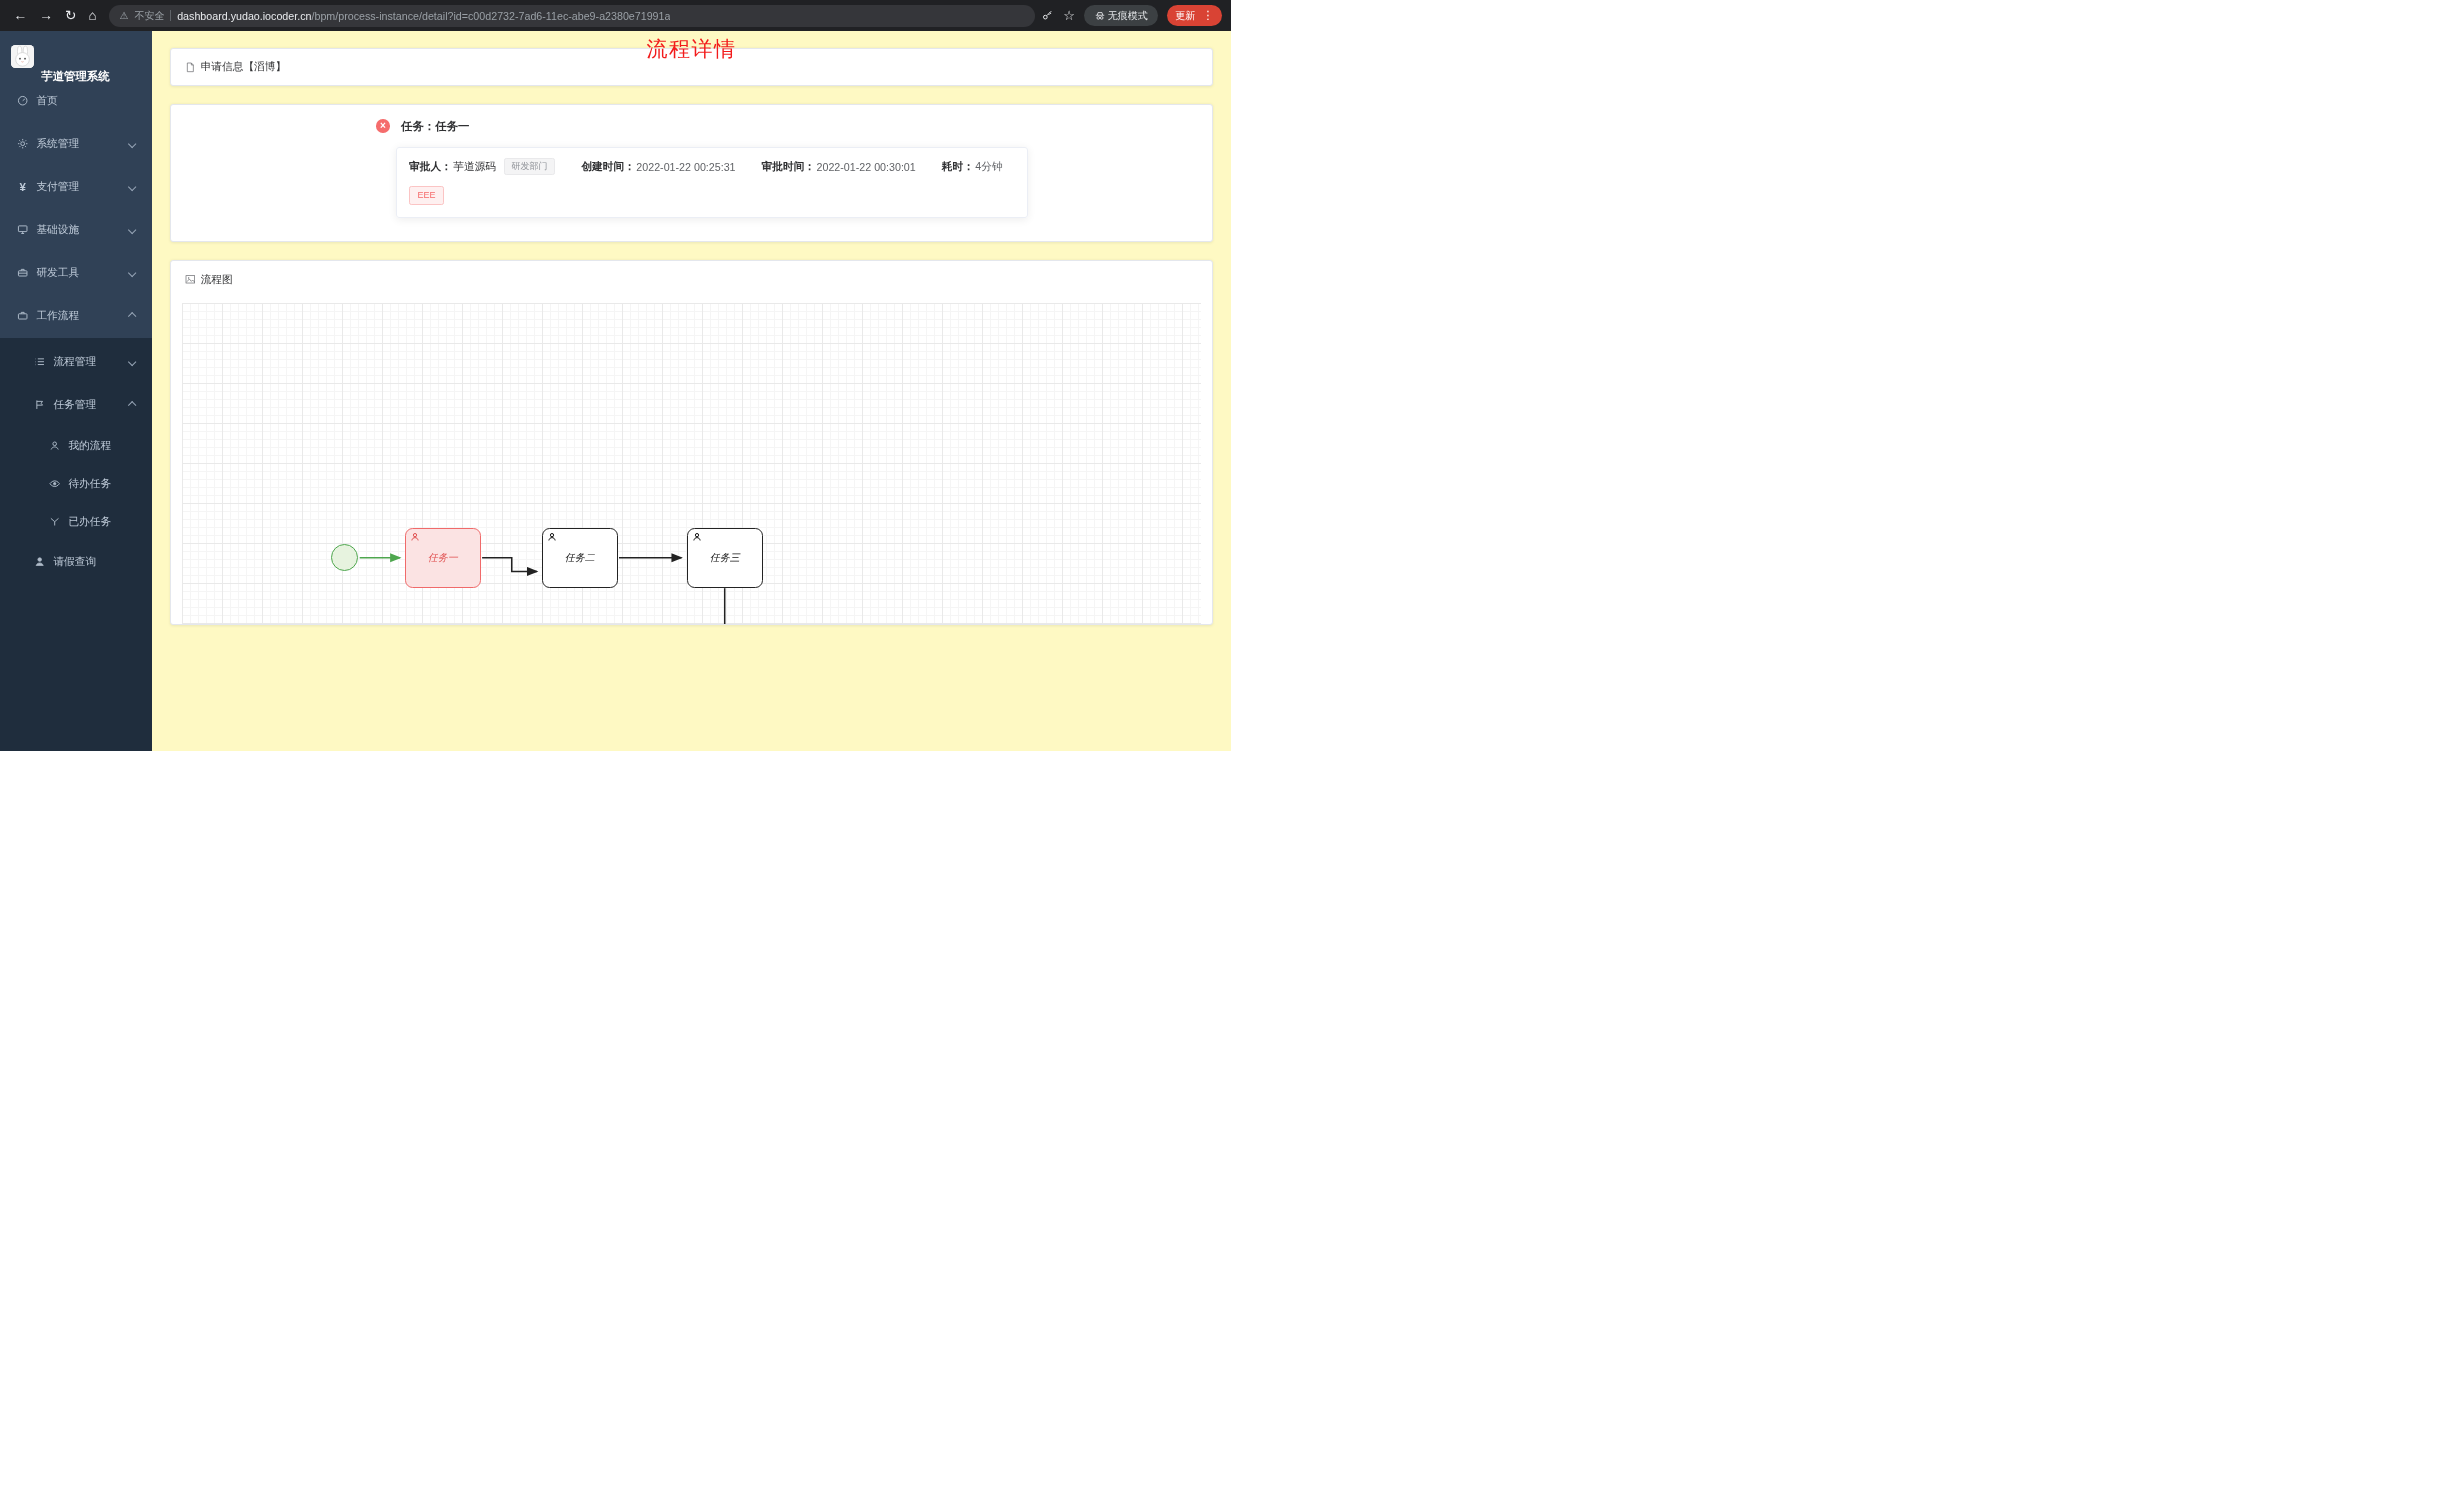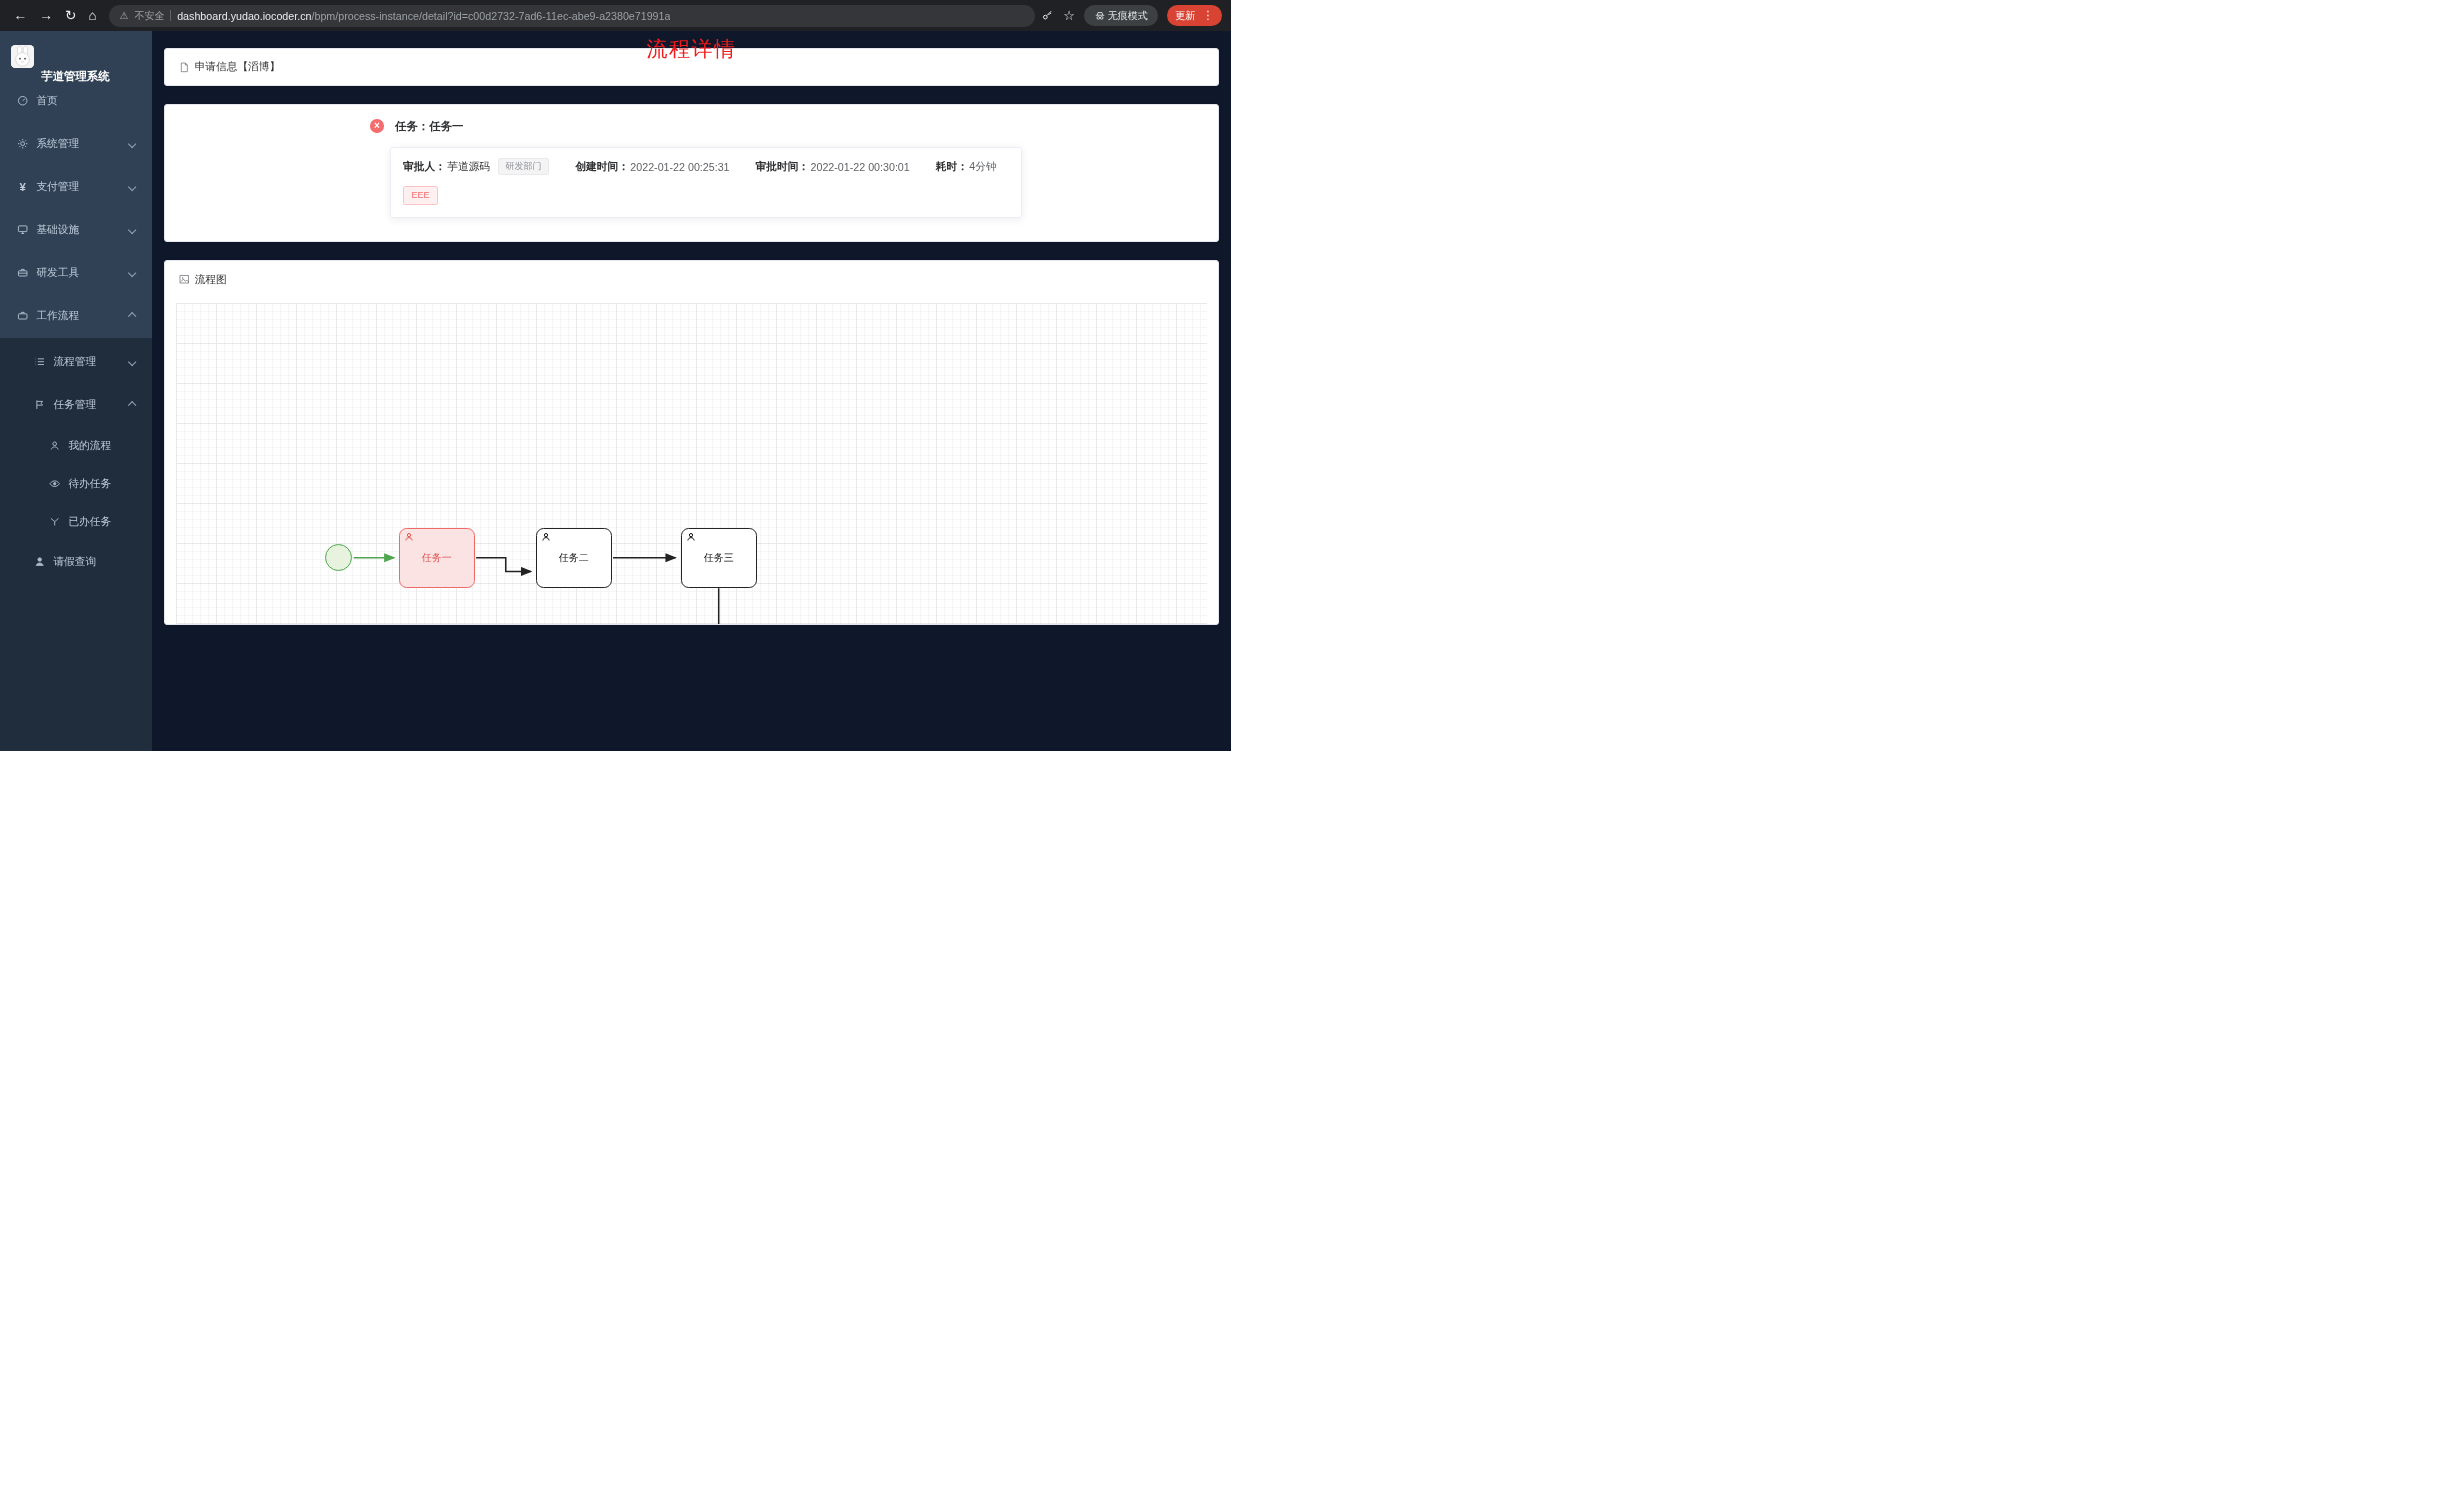--- a/index.html
+++ b/index.html
@@ -55,22 +55,22 @@
   .mi{width:11.4px;height:11.4px;flex-shrink:0;opacity:.9;}
   .yen{width:11.4px;text-align:center;font-size:11.4px;font-weight:700;}
   .chev{
     width:5.3px;height:5.3px;border-right:1.1px solid #96a4b5;border-bottom:1.1px solid #96a4b5;
     margin-left:auto;margin-right:17px;flex-shrink:0;
   }
   .chev.down{transform:rotate(45deg);}
   .chev.up{transform:rotate(-135deg);}
   
   .main{
-    position:relative;flex:1;background:#0f172a;overflow:hidden;
-    padding:0 12px;box-sizing:border-box;
+    position:relative;flex:1;background:#fef9c3;overflow:hidden;
+    padding:0 18px;box-sizing:border-box;
   }
   .page-title{
     position:absolute;top:3.8px;left:0;right:0;text-align:center;z-index:5;
     color:var(--title-red,#ff0000);font-size:21px;font-weight:500;letter-spacing:1.5px;
   }
   .card{
     background:#fff;border:0.8px solid #e4e7ed;border-radius:3px;
     box-shadow:0 0.8px 3px rgba(0,21,41,.08);margin-bottom:18px;box-sizing:border-box;
   }
   .card-header{
@@ -125,20 +125,21 @@
   
   .card-diagram{height:365px;overflow:hidden;}
   .bpmn-canvas{
     position:relative;margin:6px 10.7px 0;height:327px;background:#fff;overflow:hidden;
     background-image:
       linear-gradient(to right,#e9e9e9 0.8px,transparent 0.8px),
       linear-gradient(to bottom,#e9e9e9 0.8px,transparent 0.8px),
       linear-gradient(to right,#f5f5f5 0.8px,transparent 0.8px),
       linear-gradient(to bottom,#f5f5f5 0.8px,transparent 0.8px);
     background-size:40px 40px,40px 40px,8px 8px,8px 8px;
+    font-style:italic;
   }
   .flows{position:absolute;inset:0;}
   .start-event{
     position:absolute;left:149px;top:241px;width:27px;height:27px;border-radius:50%;
     border:1.5px solid var(--bpmn-green,#52a352);background:#e7f3df;box-sizing:border-box;
   }
   .task{
     position:absolute;top:225px;width:76px;height:60px;box-sizing:border-box;
     border:1.5px solid #232323;border-radius:7.6px;background:#fff;
     display:flex;align-items:center;justify-content:center;

